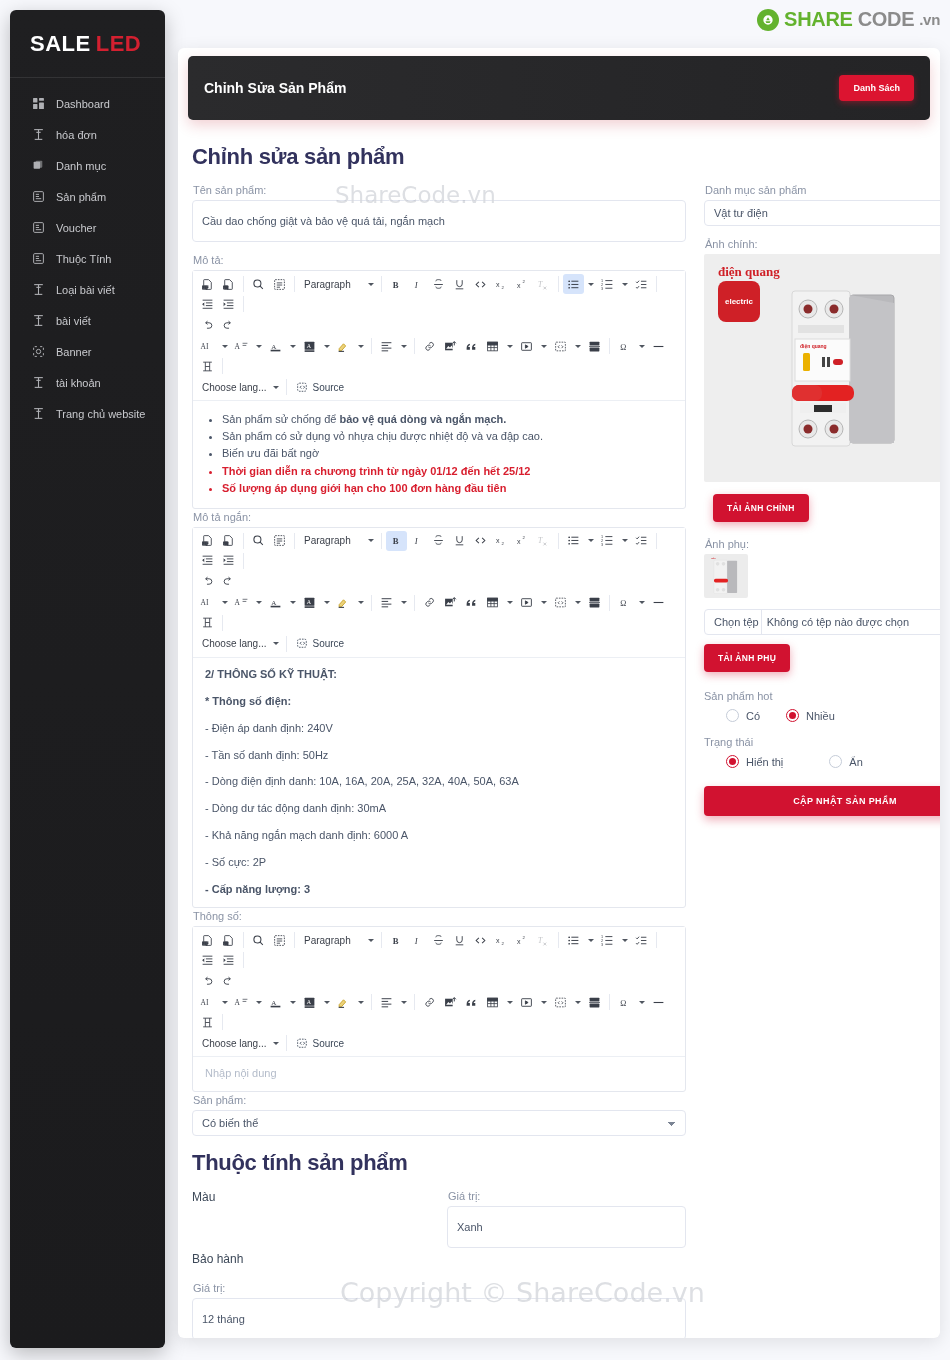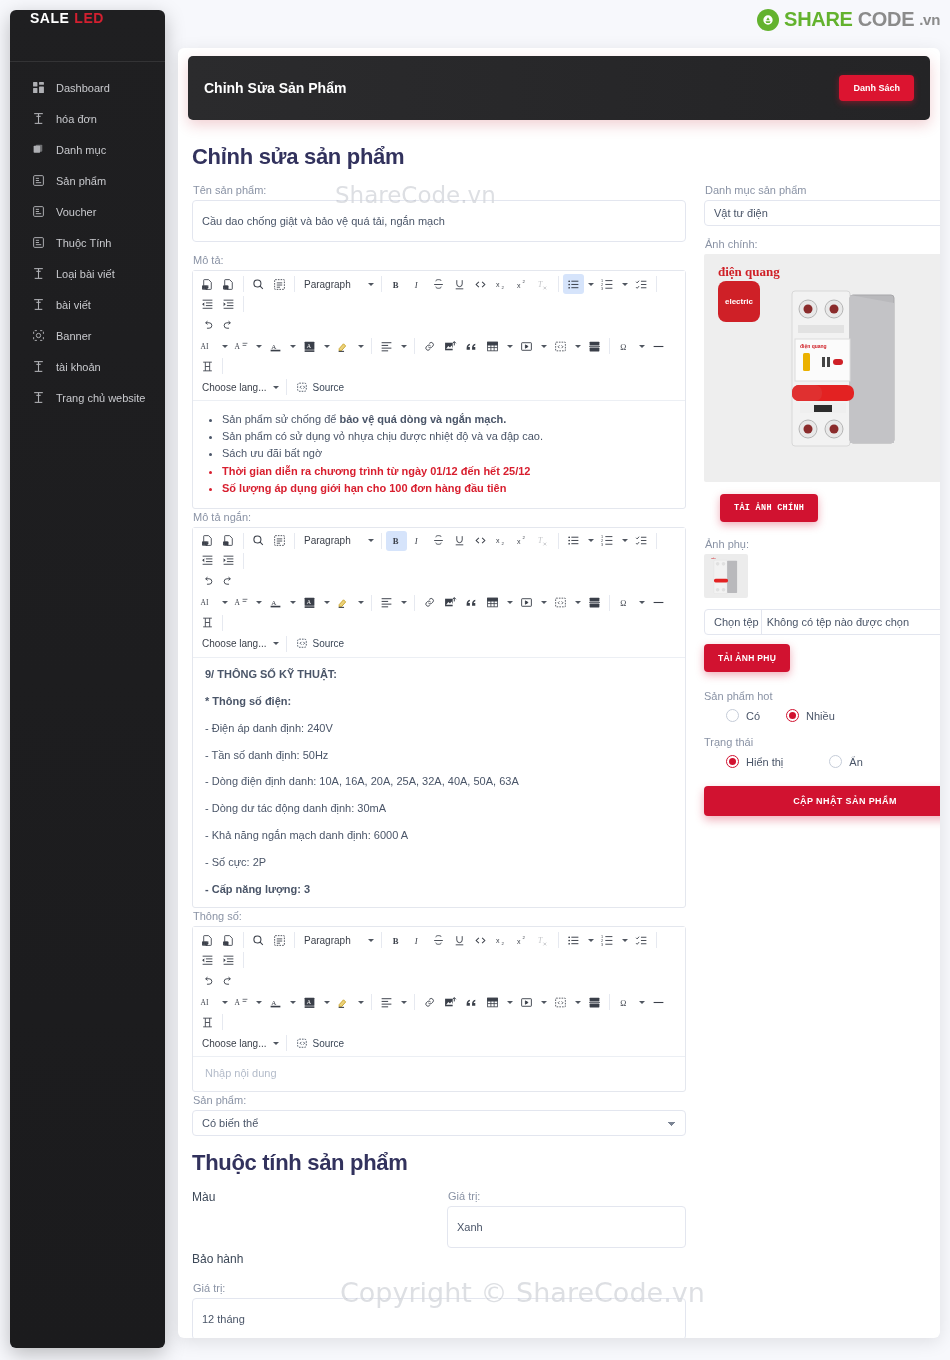--- a/index.html
+++ b/index.html
@@ -17,23 +17,23 @@
   
   #sidebar{
     position:absolute; left:10px; top:10px;
     width:155px; height:1338px;
     background:linear-gradient(180deg,#1f1f21 0%,#1b1b1d 100%);
     border-radius:6px;
     box-shadow:0 6px 20px rgba(0,0,0,.25);
     overflow:hidden;
   }
   #brand{
-    height:52px; display:flex; 
+    height:68px; display:flex; align-items:center;
     padding-left:20px;
-    font-size:14px; font-weight:bold; letter-spacing:.5px;
+    font-size:22px; font-weight:bold; letter-spacing:.5px;
     border-bottom:1px solid rgba(255,255,255,.09);
   }
   #brand .b1{color:#ffffff;}
   #brand .b2{color:#d32030; margin-left:5px;}
   .nav{padding-top:10px;}
   .nav-item{
     display:flex; align-items:center; gap:11px;
     height:31px; padding-left:22px;
     color:#c9cace; font-size:11px;
     cursor:pointer;
@@ -628,21 +628,21 @@
                     <path d="M10 9L7.5 11.5 10 14M13.5 9L16 11.5 13.5 14" stroke-dasharray="0"></path>
                   </svg>
                   <span>Source</span>
                 </span>
               </div>
           </div>
           <div class="ck-body">
             <ul id="desc-list">
                 <li><span>Sản phẩm sử chống để </span><span class="bold">bảo vệ quá dòng và ngắn mạch.</span></li>
                 <li>Sản phẩm có sử dụng vỏ nhựa chịu được nhiệt độ và va đập cao.</li>
-                <li>Sách ưu đãi bất ngờ</li>
+                <li>Biến ưu đãi bất ngờ</li>
                 <li class="red">Thời gian diễn ra chương trình từ ngày 01/12 đến hết 25/12</li>
                 <li class="red">Số lượng áp dụng giới hạn cho 100 đơn hàng đầu tiên</li>
               </ul>
           </div>
         </div>
 
         
         <label class="fl">Mô tả ngắn:</label>
         <div class="ck mb12">
           <div class="ck-tb">
@@ -906,21 +906,21 @@
                 <span class="src-btn">
                   <svg width="13" height="13" viewBox="0 0 24 24" fill="none" stroke="currentColor" stroke-width="1.6">
                     <rect x="3" y="4" width="16" height="15" rx="3" stroke-dasharray="3 2"></rect>
                     <path d="M10 9L7.5 11.5 10 14M13.5 9L16 11.5 13.5 14" stroke-dasharray="0"></path>
                   </svg>
                   <span>Source</span>
                 </span>
               </div>
           </div>
           <div class="ck-body" id="short-desc-body">
-              <p class="bold">9/ THÔNG SỐ KỸ THUẬT:</p>
+              <p class="bold">2/ THÔNG SỐ KỸ THUẬT:</p>
               <p class="bold">* Thông số điện:</p>
               <p>- Điện áp danh định: 240V</p>
               <p>- Tần số danh định: 50Hz</p>
               <p>- Dòng điện định danh: 10A, 16A, 20A, 25A, 32A, 40A, 50A, 63A</p>
               <p>- Dòng dư tác động danh định: 30mA</p>
               <p>- Khả năng ngắn mạch danh định: 6000 A</p>
               <p>- Số cực: 2P</p>
               <p>- Cấp năng lượng: 3</p>
             </div>
         </div>
@@ -1265,21 +1265,21 @@
             <rect x="22" y="104" width="30" height="16" rx="7" fill="#e03030"></rect>
             <rect x="30" y="122" width="46" height="10" fill="#efefef"></rect>
             <rect x="44" y="124" width="18" height="7" fill="#2d2d2d"></rect>
             <circle cx="38" cy="148" r="9" fill="#e8e8e8" stroke="#b5b5b5"></circle>
             <circle cx="38" cy="148" r="4.5" fill="#8a2b2b"></circle>
             <circle cx="64" cy="148" r="9" fill="#e8e8e8" stroke="#b5b5b5"></circle>
             <circle cx="64" cy="148" r="4.5" fill="#8a2b2b"></circle>
           </svg>
         </div>
 
-        <button class="btn-red" style="margin:12px 0 16px 16px;font-family:Liberation Mono, monospace;">TẢI ẢNH CHÍNH</button>
+        <button class="btn-red" style="margin:12px 0 16px 9px;">TẢI ẢNH CHÍNH</button>
 
         <label class="fl">Ảnh phụ:</label>
         <div class="thumb">
           <svg width="34" height="40" viewBox="0 0 150 175">
             <text x="10" y="12" font-size="9" fill="#cf2027" font-weight="bold" font-family="sans-serif">điện</text>
             <rect x="22" y="18" width="58" height="147" rx="3" fill="#f2f2f2" stroke="#d8d8d8"></rect>
             <rect x="80" y="20" width="44" height="142" rx="3" fill="#b9b9bc"></rect>
             <circle cx="38" cy="34" r="8" fill="#e0e0e0"></circle>
               <circle cx="64" cy="34" r="8" fill="#e0e0e0"></circle>
             <rect x="22" y="100" width="62" height="16" rx="7" fill="#e32222"></rect>

